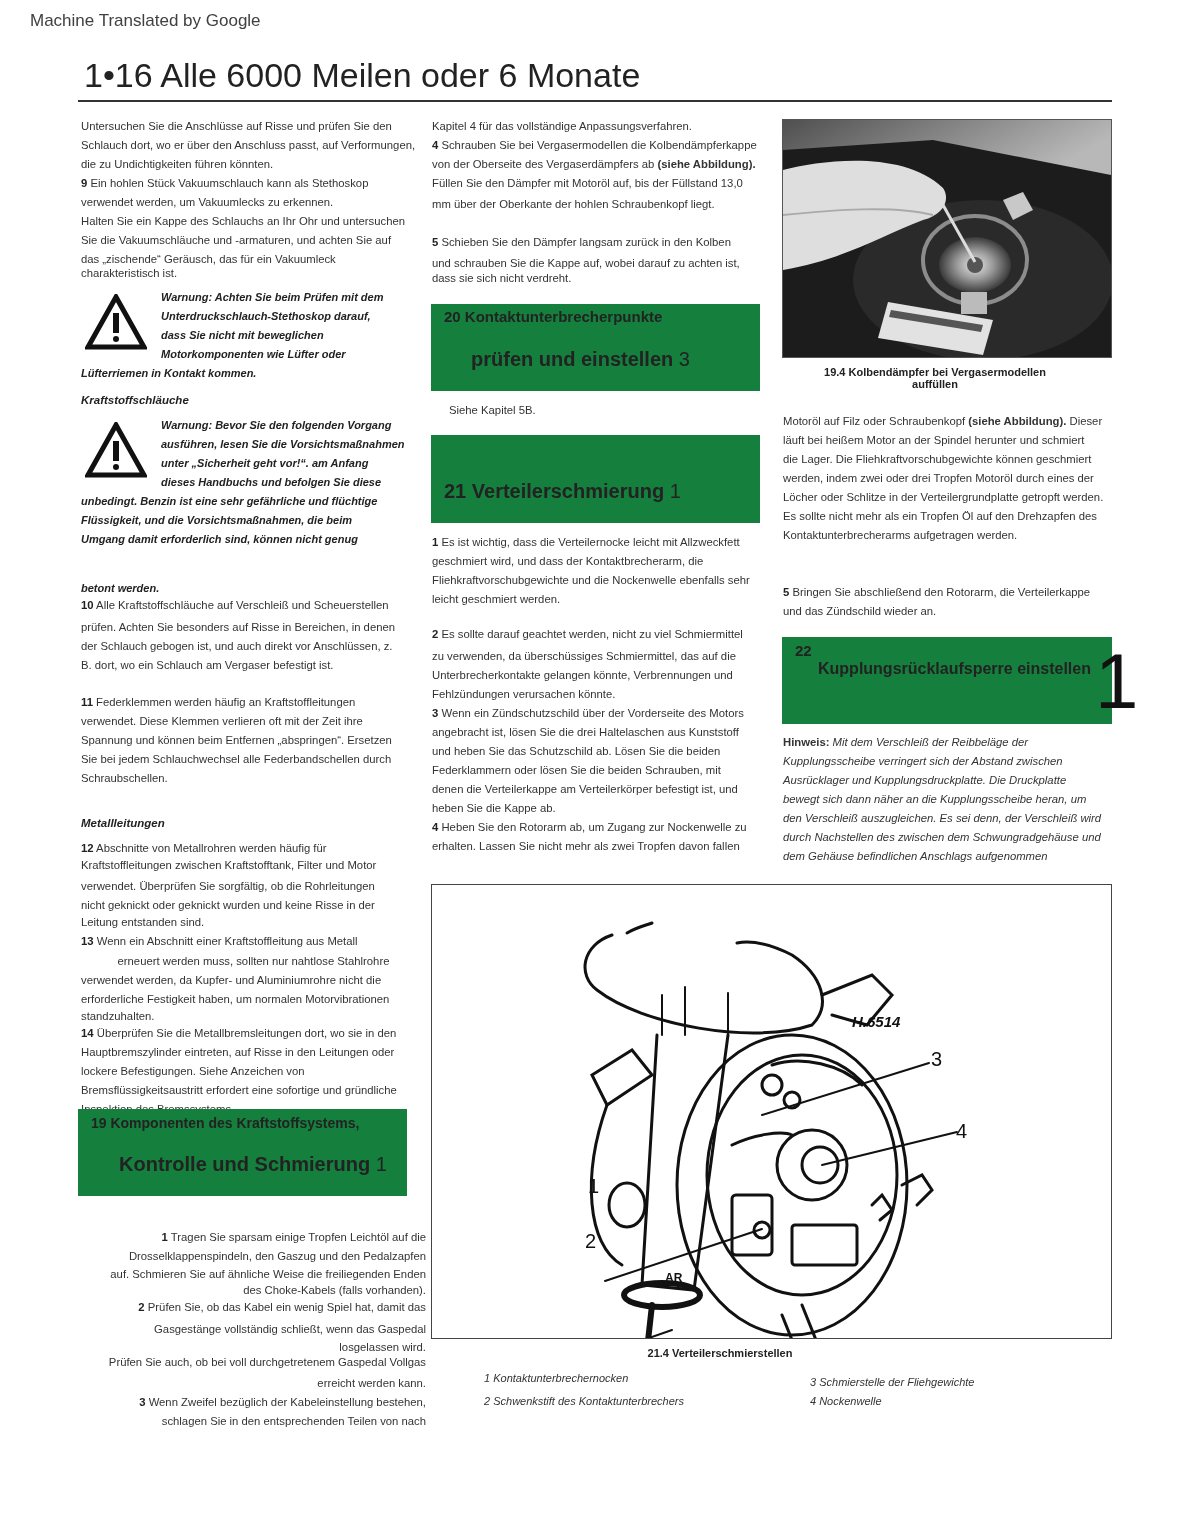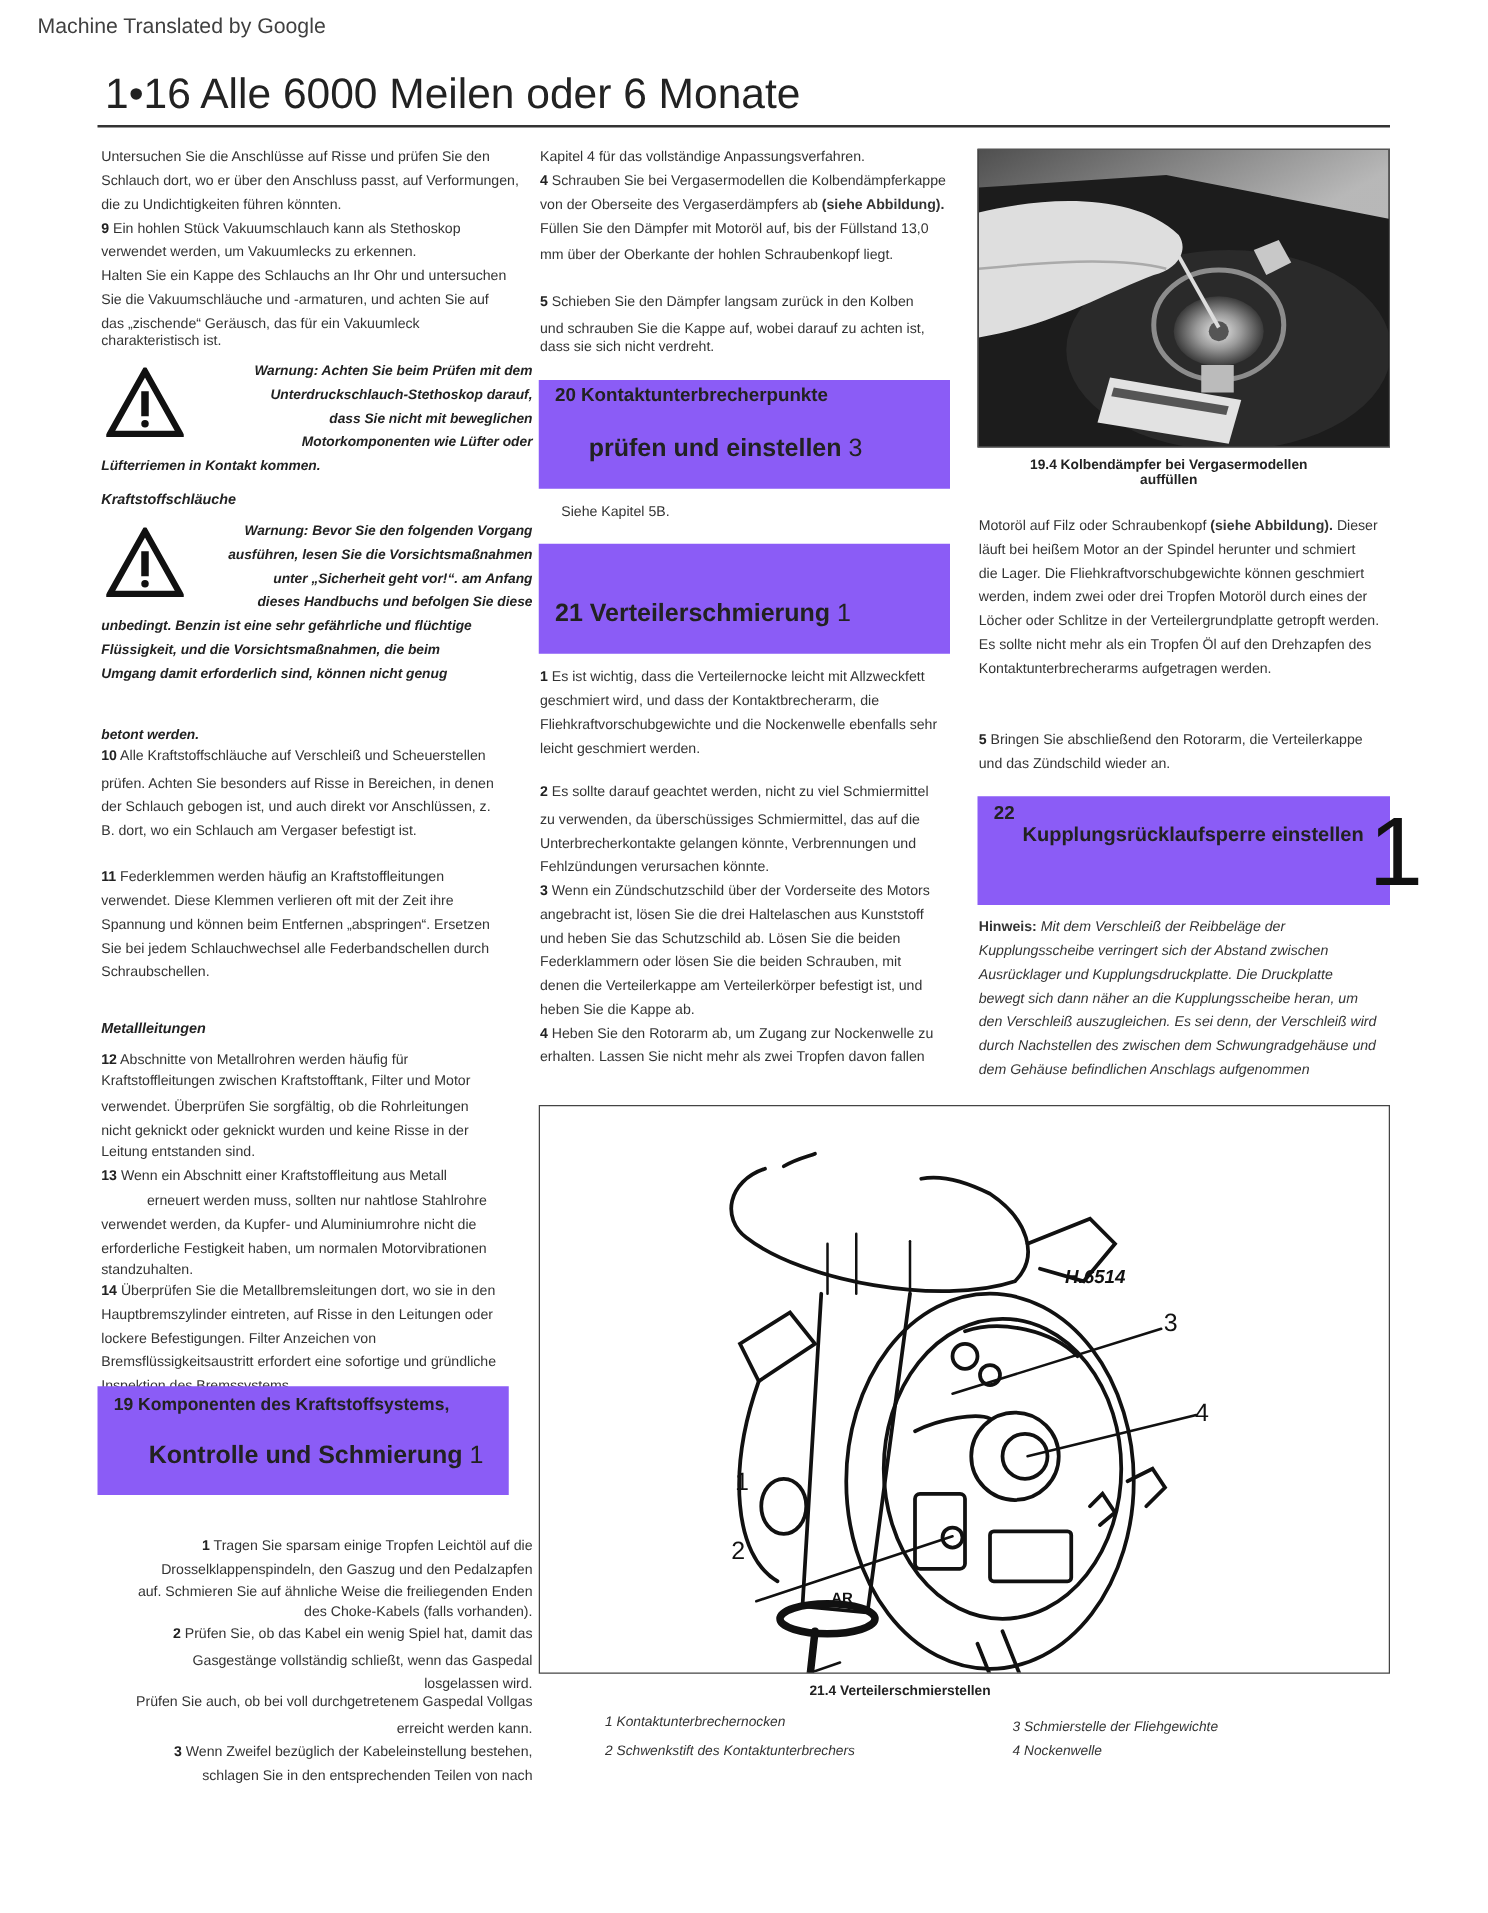--- a/index.html
+++ b/index.html
@@ -9,24 +9,24 @@
   .page-title { position: absolute; left: 84px; top: 56px; font-size: 34px; color: #222; font-weight: normal; margin: 0; }
   .title-rule { position: absolute; left: 78px; top: 100px; width: 1034px; height: 2px; background: #333; }
 
   .col { position: absolute; font-size: 11.3px; line-height: 19px; color: #333; }
   .col p { margin: 0; }
   .num { font-weight: bold; color: #222; }
   .gap { height: 14px; }
   .sub { font-weight: bold; font-style: italic; font-size: 11.5px; color: #222; }
   .warn { position: relative; font-weight: bold; font-style: italic; color: #222; font-size: 11px; }
   .warn .icon { position: absolute; left: 4px; top: 6px; width: 62px; height: 56px; }
-  .warn .l { padding-left: 80px; display: block; text-align: right; }
+  .warn .l { padding-left: 80px; display: block; }
   .warn .f { display: block; }
 
-  .section-box { background: #8b5cf6; position: absolute; }
+  .section-box { background: #15803d; position: absolute; }
   .sec-line1 { position: absolute; font-weight: bold; font-size: 14px; color: #222; }
   .sec-line2 { position: absolute; font-weight: bold; font-size: 20px; color: #222; white-space: nowrap; }
   .sec-line2 .diff { font-weight: normal; }
   .big-diff { position: absolute; font-size: 78px; line-height: 78px; font-weight: normal; color: #111; }
 
   .photo { position: absolute; left: 782px; top: 119px; width: 328px; height: 237px; background: #1a1a1a; border: 1px solid #555; overflow: hidden; }
   .caption { position: absolute; font-weight: bold; font-size: 11px; color: #222; text-align: center; }
   .fig { position: absolute; left: 431px; top: 884px; width: 679px; height: 453px; border: 1px solid #444; background: #fff; }
   .legend-item { position: absolute; font-style: italic; font-size: 11px; color: #333; }
   .hint { font-style: italic; }
@@ -102,21 +102,21 @@
   <p>nicht geknickt oder geknickt wurden und keine Risse in der</p>
   <p style="line-height:14px;">Leitung entstanden sind.</p>
 
   <p style="margin-top:3px;"><span class="num">13</span> <span>Wenn ein Abschnitt einer Kraftstoffleitung aus Metall</span></p>
   <p style="margin-top:1px;text-align:center;">erneuert werden muss, sollten nur nahtlose Stahlrohre</p>
   <p>verwendet werden, da Kupfer- und Aluminiumrohre nicht die</p>
   <p>erforderliche Festigkeit haben, um normalen Motorvibrationen</p>
   <p style="line-height:15px;">standzuhalten.</p>
   <p><span class="num">14</span> <span>Überprüfen Sie die Metallbremsleitungen dort, wo sie in den</span></p>
   <p>Hauptbremszylinder eintreten, auf Risse in den Leitungen oder</p>
-  <p>lockere Befestigungen. Filter Anzeichen von</p>
+  <p>lockere Befestigungen. Siehe Anzeichen von</p>
   <p>Bremsflüssigkeitsaustritt erfordert eine sofortige und gründliche</p>
   <p>Inspektion des Bremssystems.</p>
 </div>
 
 <div class="section-box" style="left:78px; top:1109px; width:329px; height:87px;">
   <span class="sec-line1" style="left:13px; top:6px;">19 Komponenten des Kraftstoffsystems,</span>
   <span class="sec-line2" style="left:41px; top:44px;"><span>Kontrolle und Schmierung</span> <span class="diff">1</span></span>
 </div>
 
 <div class="col" style="left:81px; top:1228px; width:345px;text-align:right;">

